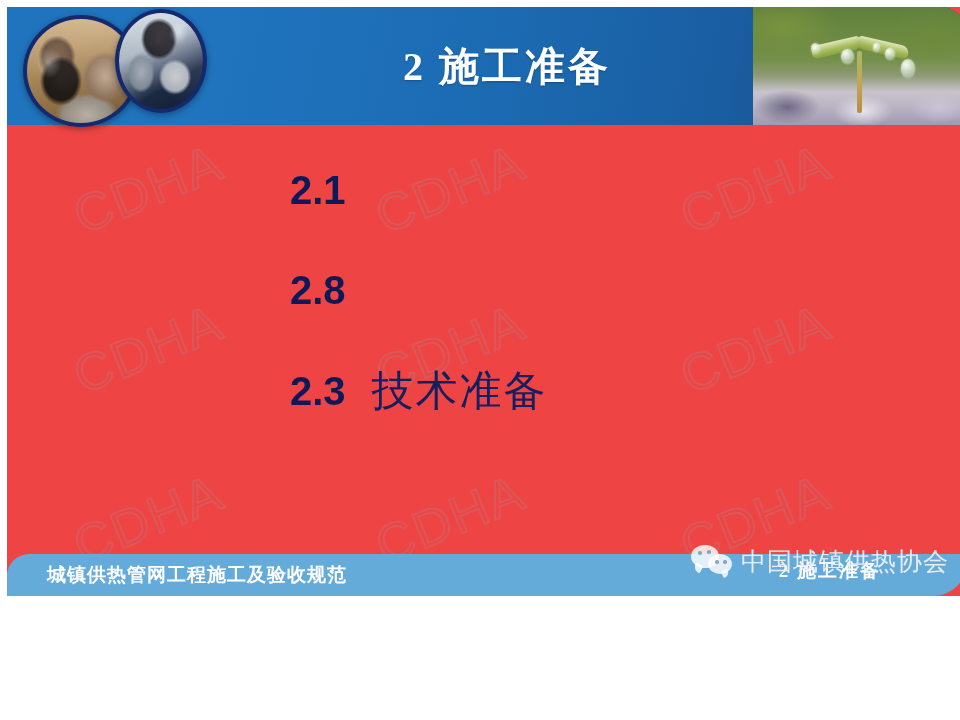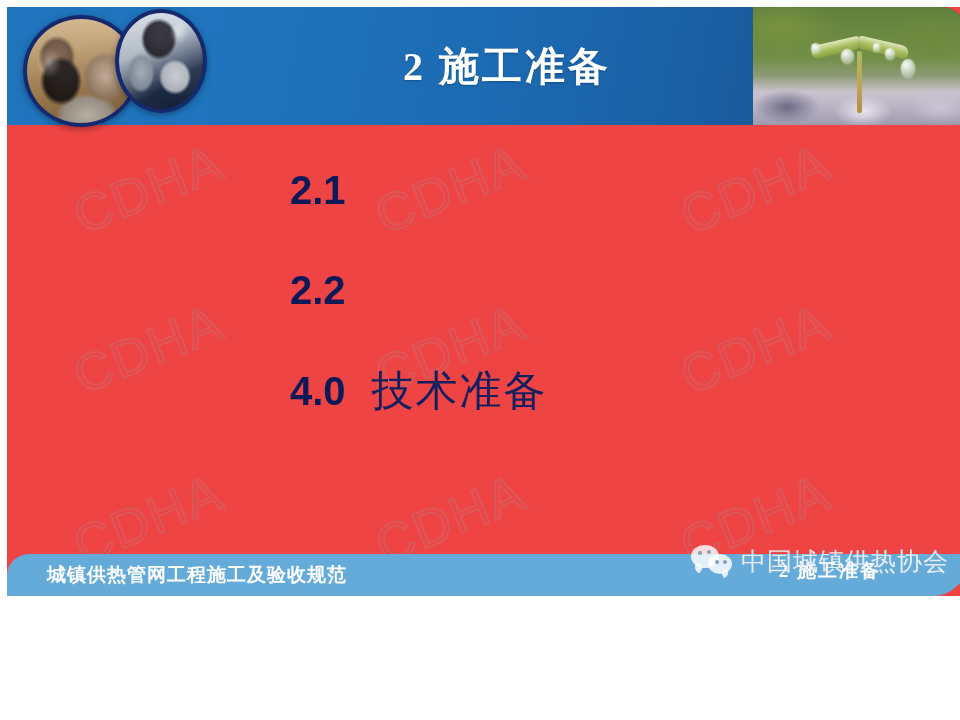--- a/index.html
+++ b/index.html
@@ -393,25 +393,25 @@
     <span>2  施工准备</span>
   </div>
 
   <div class="body-list">
 
     <div class="list-item">
       <span class="item-num">2.1</span>
     </div>
 
     <div class="list-item">
-      <span class="item-num">2.2</span>
+      <span class="item-num">2.8</span>
     </div>
 
     <div class="list-item">
-      <span class="item-num">4.0</span>
+      <span class="item-num">2.3</span>
       <span class="item-text">技术准备</span>
     </div>
 
 
   </div>
 
   <div class="watermark-layer" id="wm-layer">
       <span class="wm" style="left: 58px; top: 190px; transform: rotate(-22deg); -webkit-text-stroke: 2px rgba(150, 158, 170, 0.22);">CDHA</span>
       <span class="wm" style="left: 360px; top: 190px; transform: rotate(-22deg); -webkit-text-stroke: 2px rgba(150, 158, 170, 0.22);">CDHA</span>
       <span class="wm" style="left: 665px; top: 190px; transform: rotate(-22deg); -webkit-text-stroke: 2px rgba(150, 158, 170, 0.22);">CDHA</span>

